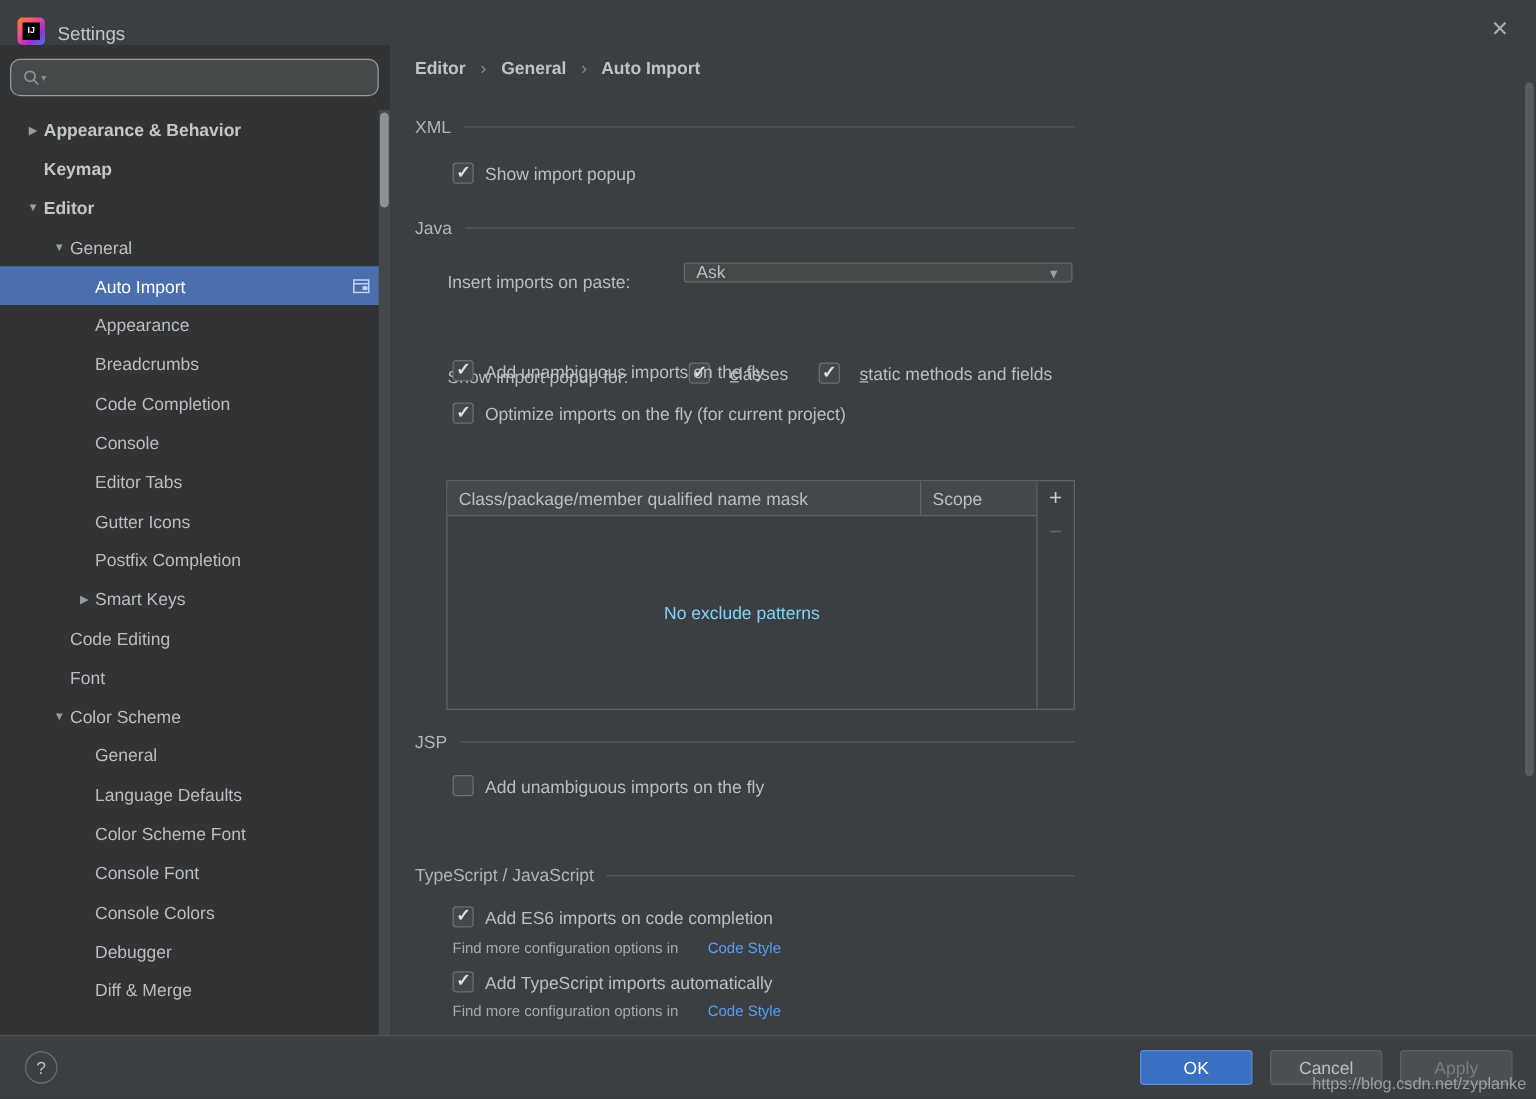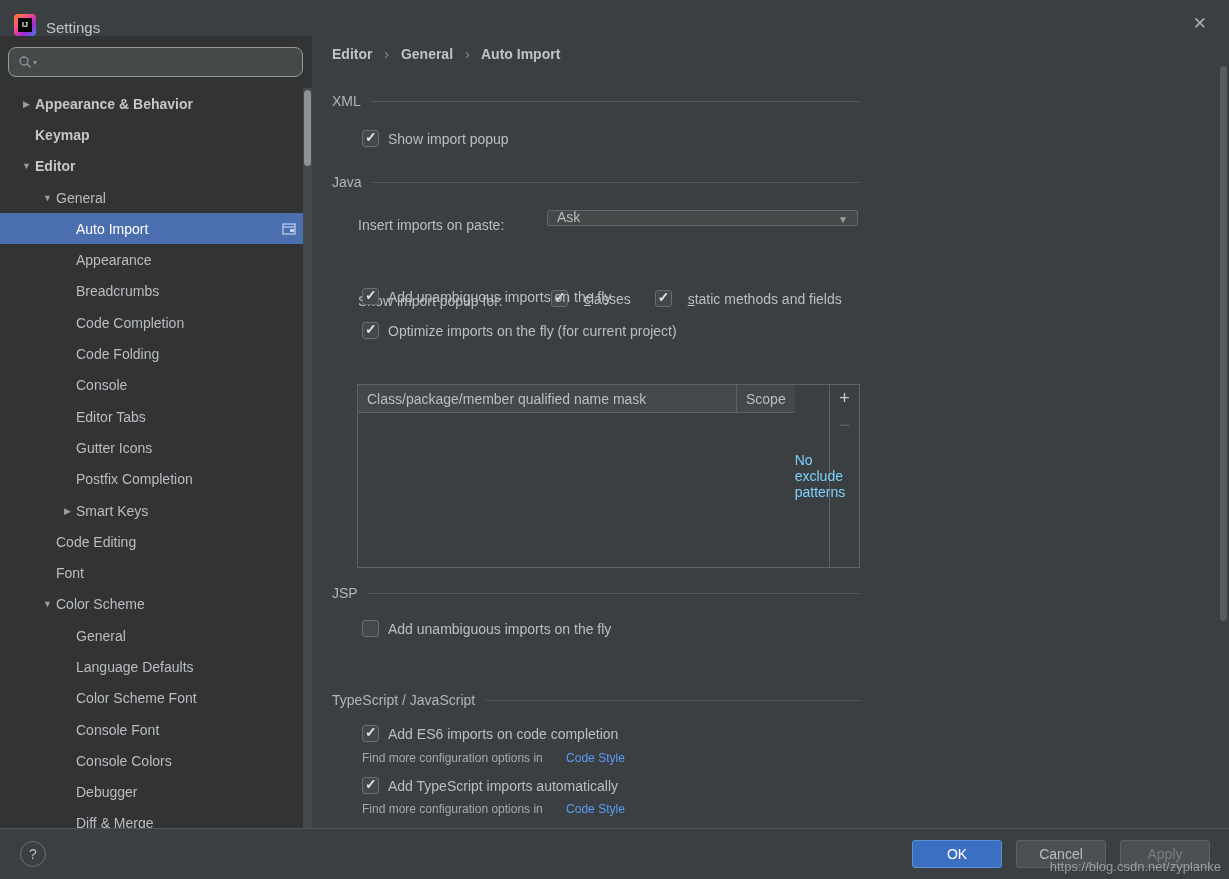--- a/index.html
+++ b/index.html
@@ -63,21 +63,21 @@
   .flabel.exclude  { left:46px; top:355px; }
 
   .combo { position:absolute; left:235px; top:174px; width:311px; height:16px; background:#45494a;
            border:1px solid #646669; border-radius:2px; display:flex; align-items:flex-end; padding:0 9px; cursor:pointer; }
   .combo .carr { margin-left:auto; color:#9da0a3; font-size:10px; }
 
   .inline-cbs { position:absolute; left:239px; top:254px; display:flex; gap:24px; }
   .icb { display:flex; align-items:center; gap:16px; color:#bcbec0; cursor:pointer; }
 
   .xwrap { position:absolute; left:45px; top:348px; display:flex; }
-  .tbl { width:473px; height:184px; border:1px solid #5f6264; display:flex; flex-direction:row; }
+  .tbl { width:473px; height:184px; border:1px solid #5f6264; display:flex; flex-direction:column; }
   .thead { display:flex; height:28px; background:#45484a; border-bottom:1px solid #5f6264; color:#bcbec0; flex:none; }
   .th { padding:0 9px; display:flex; align-items:center; }
   .th.c1 { width:379px; border-right:1px solid #5f6264; }
   .th.c2 { flex:1; }
   .tbody { flex:1; display:flex; align-items:center; justify-content:center; color:#7dd3fc; }
   .strip { width:30px; height:184px; border:1px solid #5f6264; border-left:none; display:flex; flex-direction:column; align-items:center; padding-top:3px; gap:7px; }
   .tool { width:20px; height:20px; display:flex; align-items:center; justify-content:center; font-size:18px; cursor:pointer; }
   .tool.add { color:#c6c9cb; }
   .tool.remove { color:#5f6365; }
 
@@ -158,24 +158,20 @@
       <div class="trow lvl2">
         <span class="arrow"></span>
         <span class="lbl">Breadcrumbs</span>
       </div>
       <div class="trow lvl2">
         <span class="arrow"></span>
         <span class="lbl">Code Completion</span>
       </div>
       <div class="trow lvl2">
         <span class="arrow"></span>
-        <span class="lbl">Code Folding</span>
-      </div>
-      <div class="trow lvl2">
-        <span class="arrow"></span>
         <span class="lbl">Console</span>
       </div>
       <div class="trow lvl2">
         <span class="arrow"></span>
         <span class="lbl">Editor Tabs</span>
       </div>
       <div class="trow lvl2">
         <span class="arrow"></span>
         <span class="lbl">Gutter Icons</span>
       </div>

